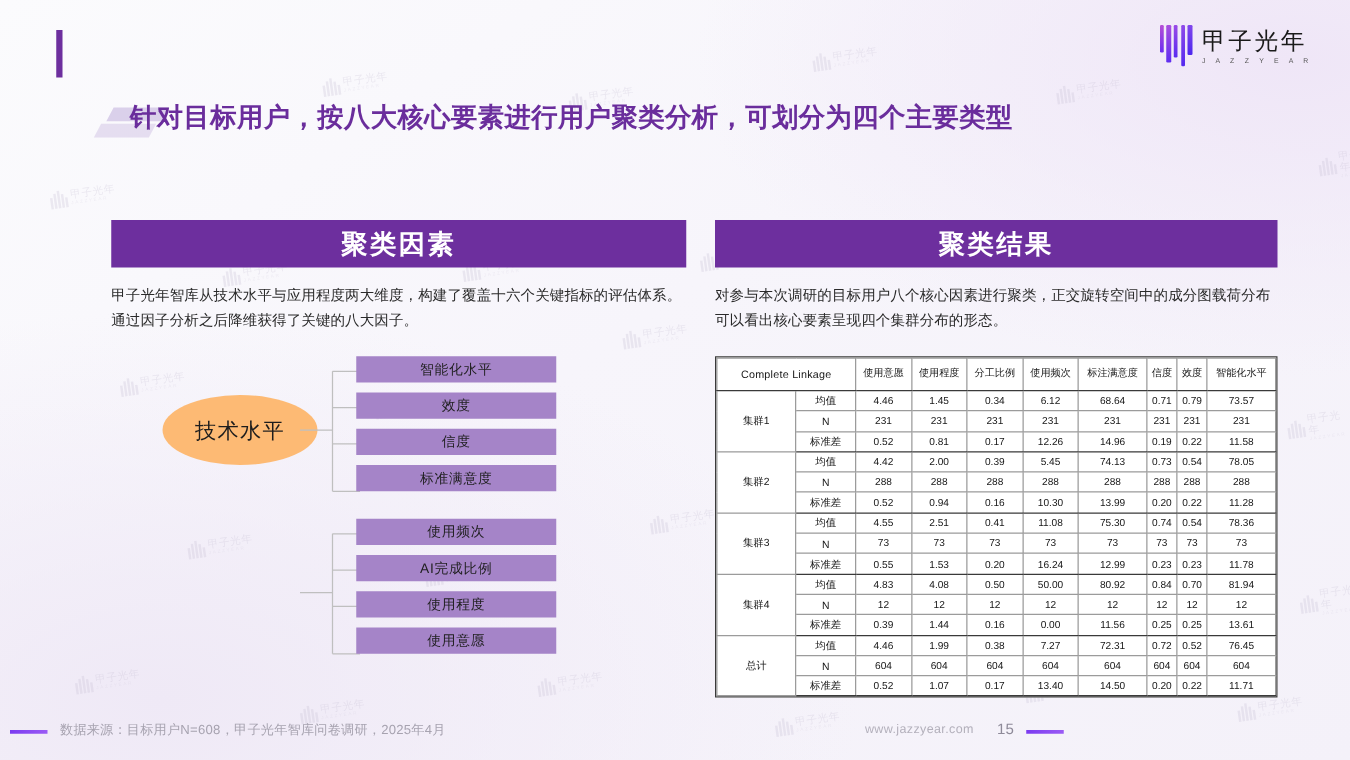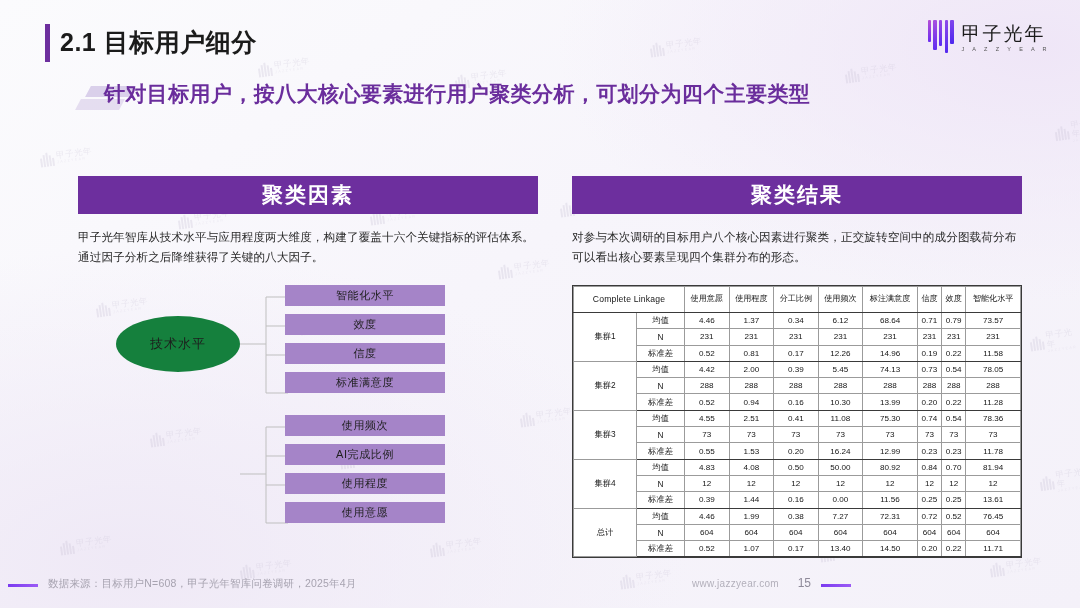--- a/index.html
+++ b/index.html
@@ -68,33 +68,33 @@
   .panel { position:absolute; z-index:2; }
   .panel-head {
     height:38px; background:#6d2f9e; color:#fff;
     display:flex; align-items:center; justify-content:center;
     font-size:21px; font-weight:bold; letter-spacing:2px;
   }
   .panel-desc {
     margin-top:13px; font-size:11.6px; color:#2a2a2a; line-height:1.75;
     letter-spacing:.1px;
   }
-  #panel-left  { left:78px;  top:176px; width:460px; }
+  #panel-left  { left:89px;  top:176px; width:460px; }
   #panel-right { left:572px; top:176px; width:450px; }
 
   
   #factor-diagram { position:absolute; left:78px; top:285px; width:460px; height:260px; z-index:2; }
   .group { position:absolute; left:0; width:460px; height:120px; }
   #group-tech { top:0; }
   #group-app  { top:130px; }
   .group-ellipse {
-    position:absolute; left:38px; top:31px; width:124px; height:56px;
-    background:#15803d; border-radius:50%;
+    position:absolute; left:52px; top:31px; width:124px; height:56px;
+    background:#fdba74; border-radius:50%;
     display:flex; align-items:center; justify-content:center;
-    font-size:13px; color:#1d1d1d; letter-spacing:1px;
+    font-size:17px; color:#1d1d1d; letter-spacing:1px;
   }
   .group-connector { position:absolute; left:160px; top:0; width:110px; height:120px; }
   .factor-list { position:absolute; left:207px; top:0; width:160px; }
   .factor-box {
     height:21px; background:#a584c8; color:#1f1f1f;
     font-size:11px; display:flex; align-items:center; justify-content:center;
     margin-bottom:8px; letter-spacing:.6px;
   }
   .factor-box:last-child { margin-bottom:17px; }
 
@@ -420,21 +420,20 @@
         <i></i>
         <i></i>
         <i></i>
       </span>
       <span class="tx">甲子光年<small>JAZZYEAR</small></span>
     </div>
   </div>
 
 <div id="header">
   <div id="title-bar"></div>
-  <div id="title-text">2.1 目标用户细分</div>
 
   <div id="subtitle-deco">
     <span></span>
       <span></span>
   </div>
   <div id="subtitle-text">针对目标用户，按八大核心要素进行用户聚类分析，可划分为四个主要类型</div>
 
   <div id="brand">
     <div id="brand-mark">
       <i></i>
@@ -511,21 +510,21 @@
           <th>信度</th>
           <th>效度</th>
           <th>智能化水平</th>
         </tr>
     </thead>
     <tbody>
         <tr>
           <td class="grp" rowspan="3">集群1</td>
           <td class="stat">均值</td>
           <td>4.46</td>
-          <td>1.37</td>
+          <td>1.45</td>
           <td>0.34</td>
           <td>6.12</td>
           <td>68.64</td>
           <td>0.71</td>
           <td>0.79</td>
           <td>73.57</td>
         </tr>
         <tr>
           <td class="stat">N</td>
           <td>231</td>

